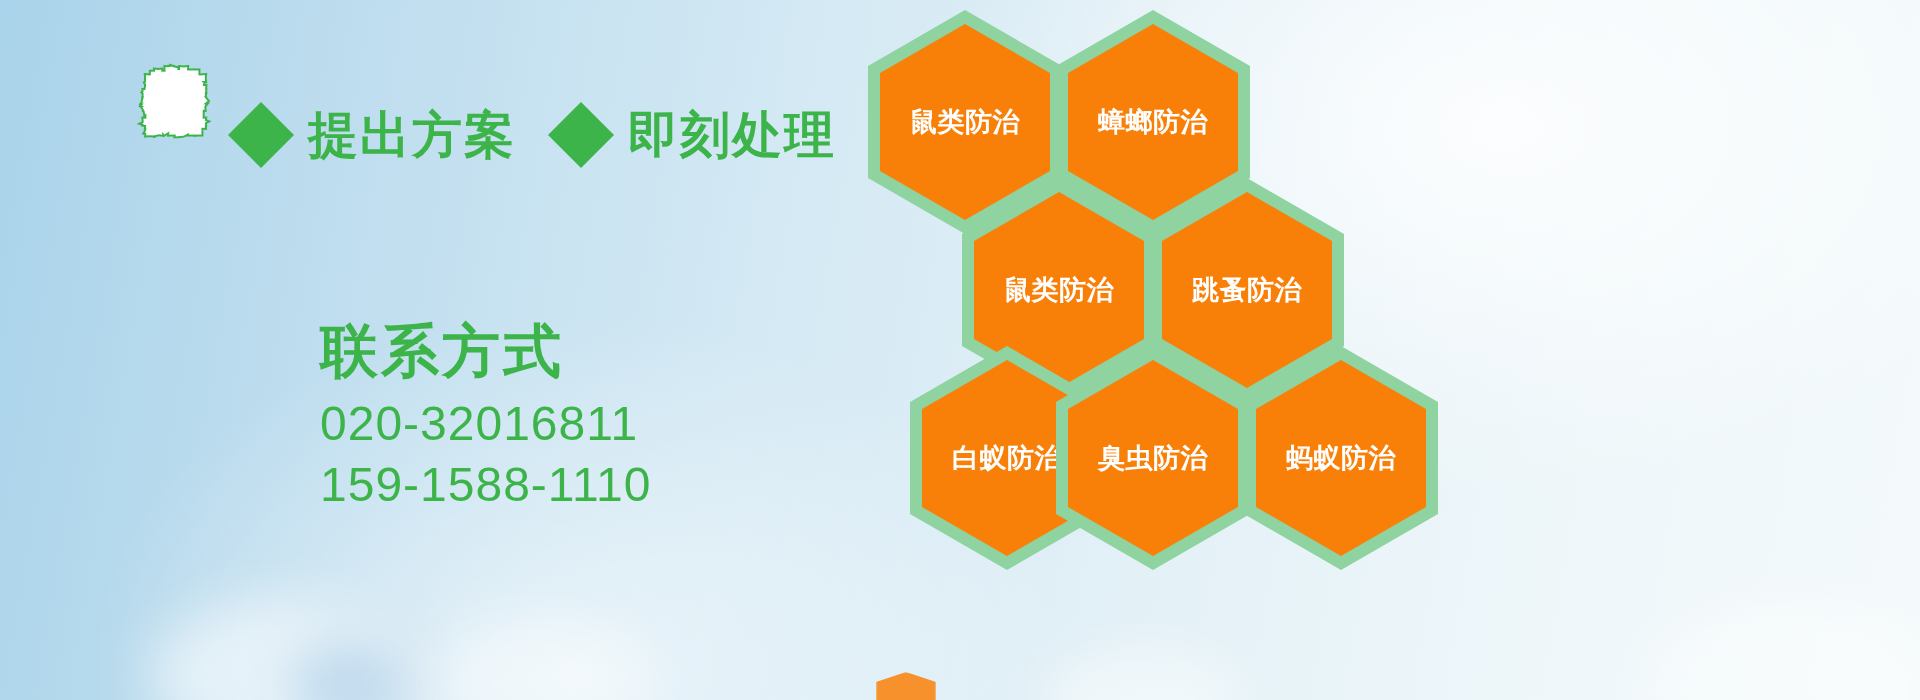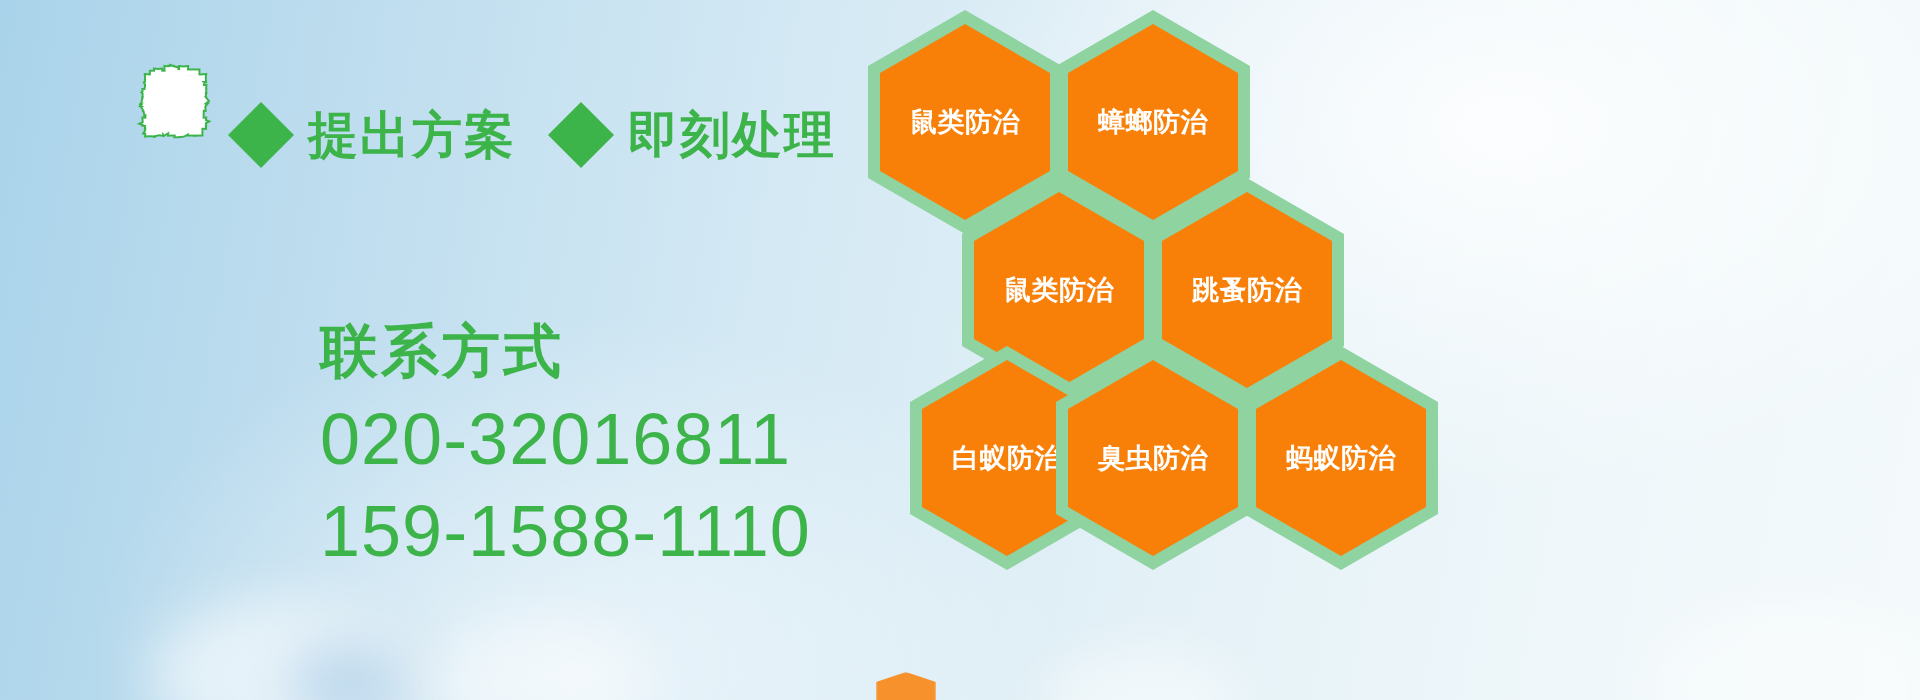--- a/index.html
+++ b/index.html
@@ -115,21 +115,21 @@
     color: #3cb44a;
   }
   #contact-heading {
     font-size: 58px;
     font-weight: 700;
     letter-spacing: 3px;
     line-height: 1.15;
     margin-bottom: 8px;
   }
   .phone-line {
-    font-size: 72px;
+    font-size: 48px;
     font-weight: 400;
     letter-spacing: 1px;
     line-height: 1.28;
     white-space: nowrap;
   }
 
   
   #honeycomb {
     position: absolute;
     left: 862px;

